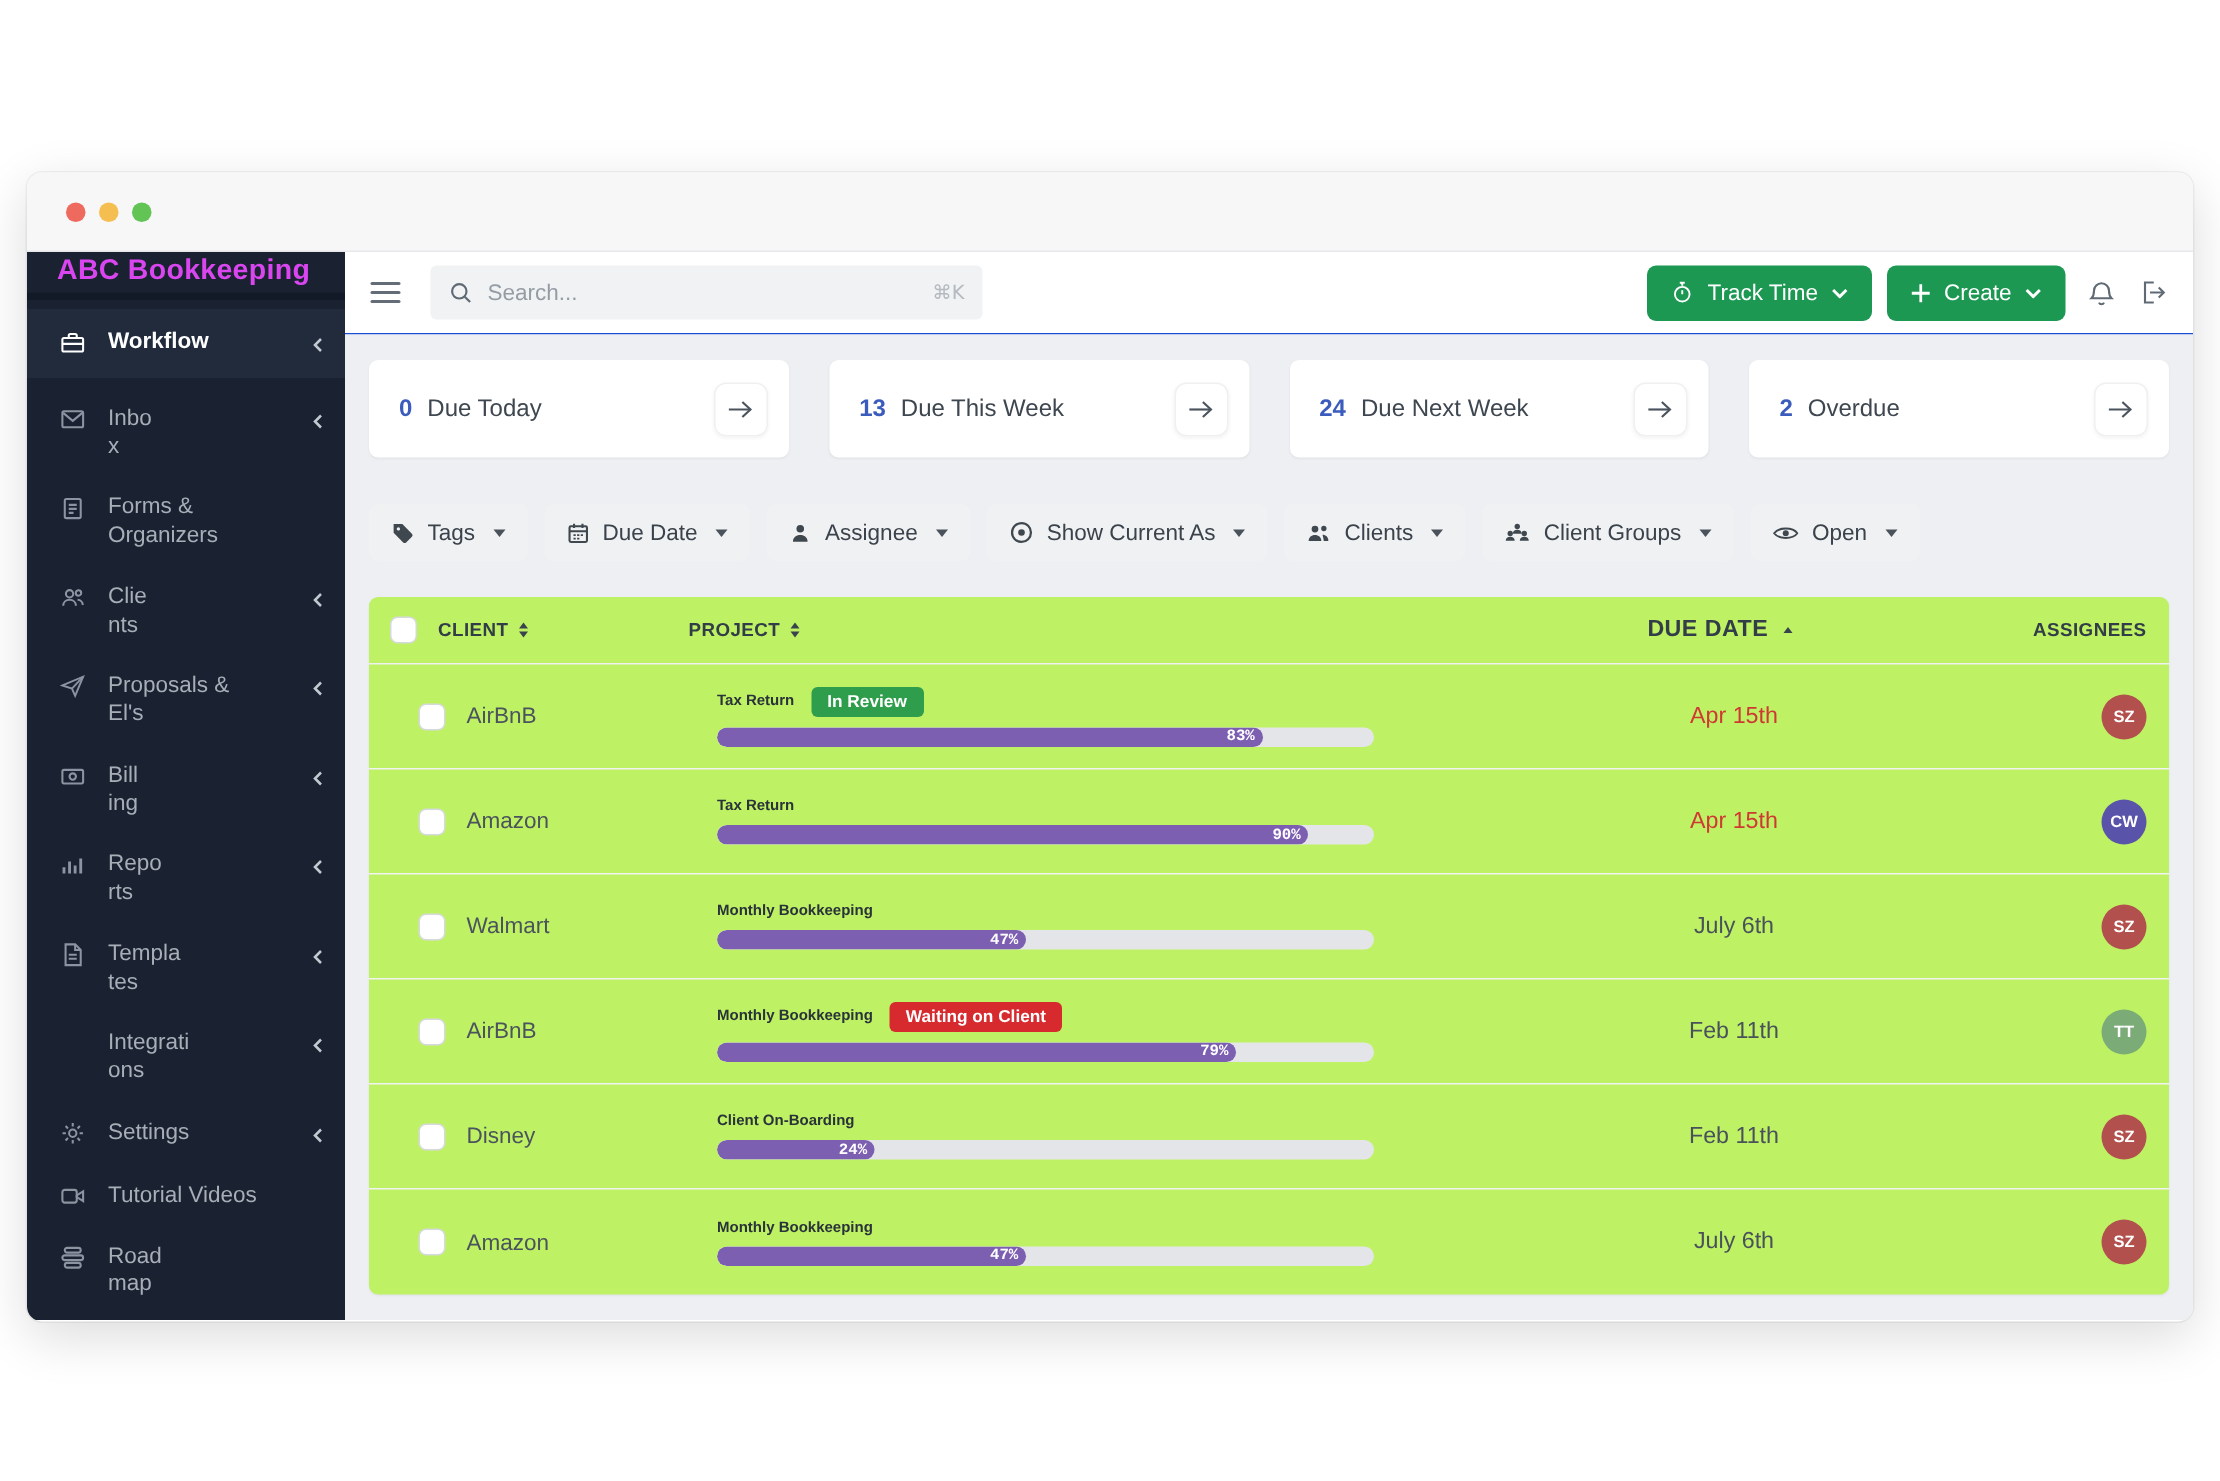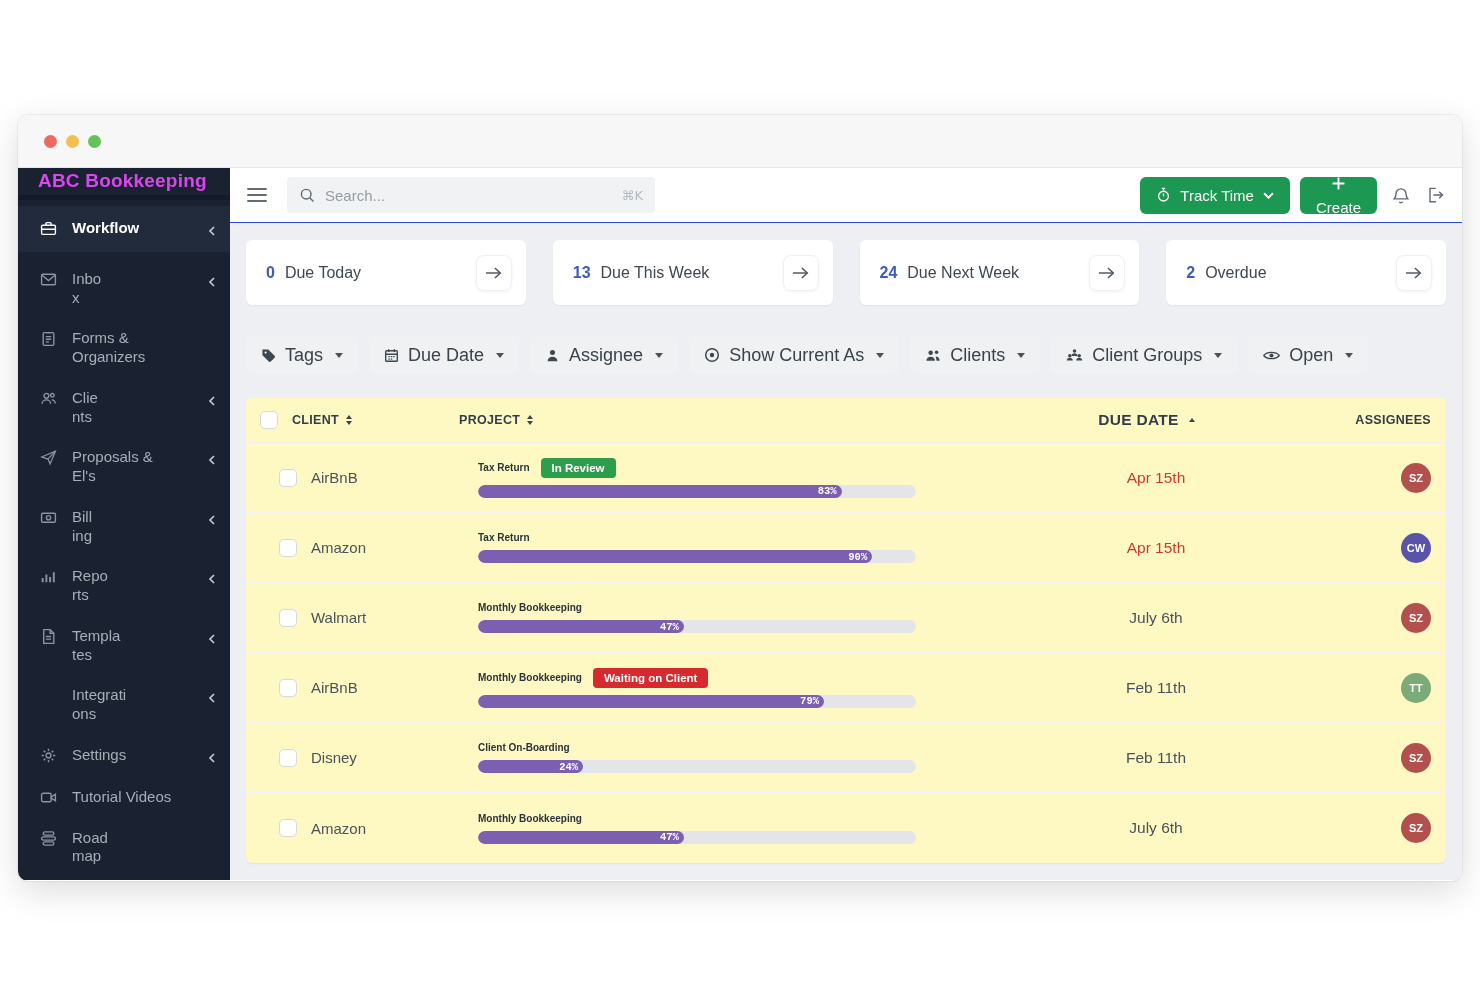--- a/index.html
+++ b/index.html
@@ -32,37 +32,37 @@
   .main { flex:1; display:flex; flex-direction:column; min-width:0; }
   .topbar { height:55px; background:#fff; border-bottom:1px solid #1d4ed8; display:flex; align-items:center; padding:0 17px; }
   .hamburger { width:20px; display:flex; flex-direction:column; gap:4px; cursor:pointer; }
   .hamburger span { height:2px; background:#646d77; border-radius:1px; }
   .searchbox { width:368px; height:36px; background:#f1f2f4; border-radius:4px; display:flex; align-items:center; padding:0 12px; gap:10px; margin-left:20px; }
   .search-input { border:none; background:transparent; outline:none; flex:1; font-size:15px; color:#3c444d; font-family:"Liberation Sans",sans-serif; }
   .search-input::placeholder { color:#949ca4; }
   .shortcut { color:#b4bac0; font-size:13px; font-family:"DejaVu Sans",sans-serif; }
   .topbar-spacer { flex:1; }
   .btn { height:37px; border:none; border-radius:6px; color:#fff; display:flex; align-items:center; gap:9px; padding:0 16px; font-size:15px; font-family:"Liberation Sans",sans-serif; cursor:pointer; }
-  .btn + .btn { margin-left:10px;flex-direction:column; }
+  .btn + .btn { margin-left:10px; }
   .icon-btn { background:none; border:none; color:#5f6a75; cursor:pointer; margin-left:14px; display:flex; align-items:center; }
 
   
   .content { flex:1; background:#edeff2; padding:17px 16px 0 16px; }
   .cards { display:flex; gap:27px; margin-bottom:31px; }
   .card { flex:1; background:#fff; height:65px; border-radius:6px; display:flex; align-items:center; padding:0 14px 0 20px; box-shadow:0 1px 2px rgba(0,0,0,.05); cursor:pointer; }
   .card-count { font-weight:bold; font-size:16px; margin-right:10px; }
   .card-label { font-size:16px; color:#3e4750; }
   .card-arrow { margin-left:auto; width:36px; height:36px; border:1px solid #f0f0f2; border-radius:8px; display:flex; align-items:center; justify-content:center; color:#4b545e; box-shadow:0 1px 3px rgba(0,0,0,.06); }
 
   .filters { display:flex; gap:11px; margin-bottom:24px; }
-  .chip { height:38px; background:#f0f1f3; border-radius:6px; display:flex; align-items:center; gap:9px; padding:0 15px; font-size:18px; color:#3a424b; cursor:pointer; }
+  .chip { height:38px; background:#f0f1f3; border-radius:6px; display:flex; align-items:center; gap:9px; padding:0 15px; font-size:15px; color:#3a424b; cursor:pointer; }
   .chip-icon { display:flex; color:#3f474f; }
   .caret { width:0; height:0; border-left:4.5px solid transparent; border-right:4.5px solid transparent; border-top:5.5px solid #4a525b; margin-left:3px; }
 
-  .table-card { background:#fef9c3; border-radius:6px; box-shadow:0 1px 2px rgba(0,0,0,.05); overflow:hidden; }
+  .table-card { background:#bef264; border-radius:6px; box-shadow:0 1px 2px rgba(0,0,0,.05); overflow:hidden; }
   .thead, .trow { display:grid; grid-template-columns:46px 167px 446px 1fr 128px; align-items:center; }
   .thead { height:45px; border-bottom:1px solid #eef0f2; font-size:12.5px; font-weight:bold; color:#333d47; letter-spacing:.3px; }
   .trow { height:70px; border-bottom:1px solid #f1f2f4;padding-left:19px; }
   .trow:last-child { border-bottom:none; }
   .cell-check { padding-left:14px; }
   .checkbox { width:18px; height:18px; border:1.5px solid #d6d9dc; border-radius:5px; background:#fff; display:block; cursor:pointer; }
   .th-flex { display:flex; align-items:center; }
   .sort { display:inline-flex; flex-direction:column; gap:2px; margin-left:7px; }
   .tri-up { width:0; height:0; border-left:3.5px solid transparent; border-right:3.5px solid transparent; border-bottom:4.5px solid #39434d; }
   .tri-down { width:0; height:0; border-left:3.5px solid transparent; border-right:3.5px solid transparent; border-top:4.5px solid #39434d; }

